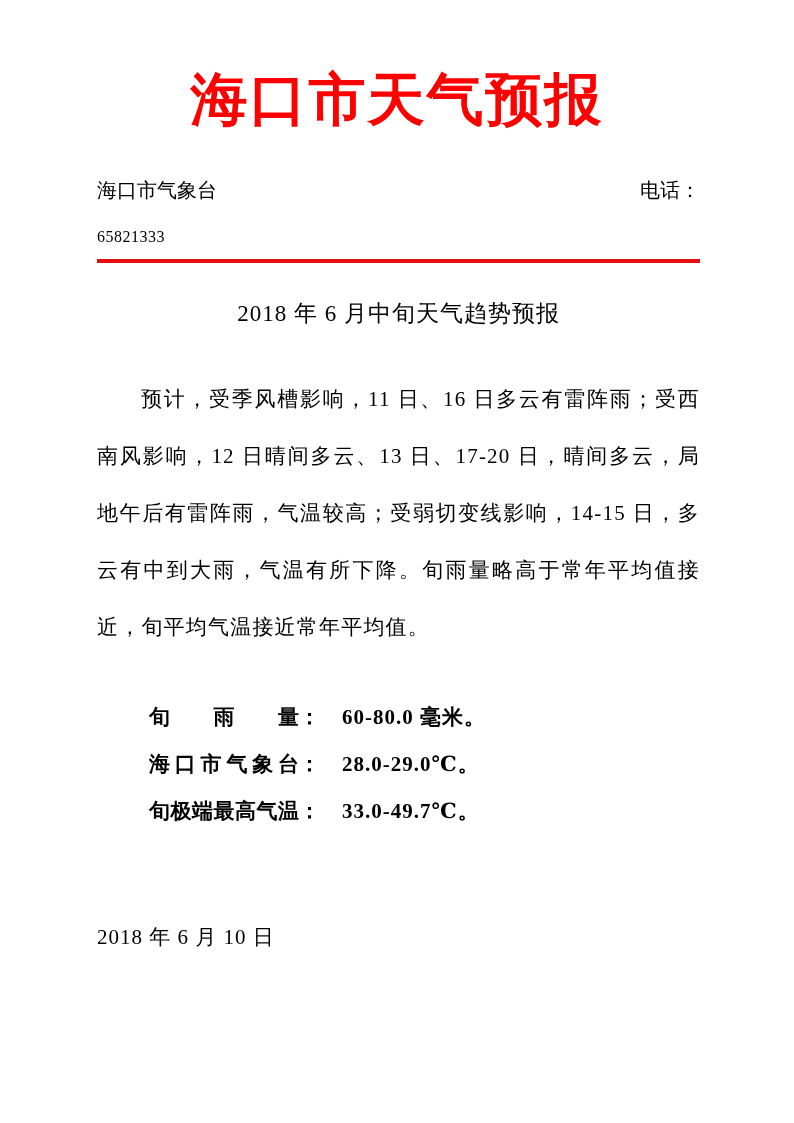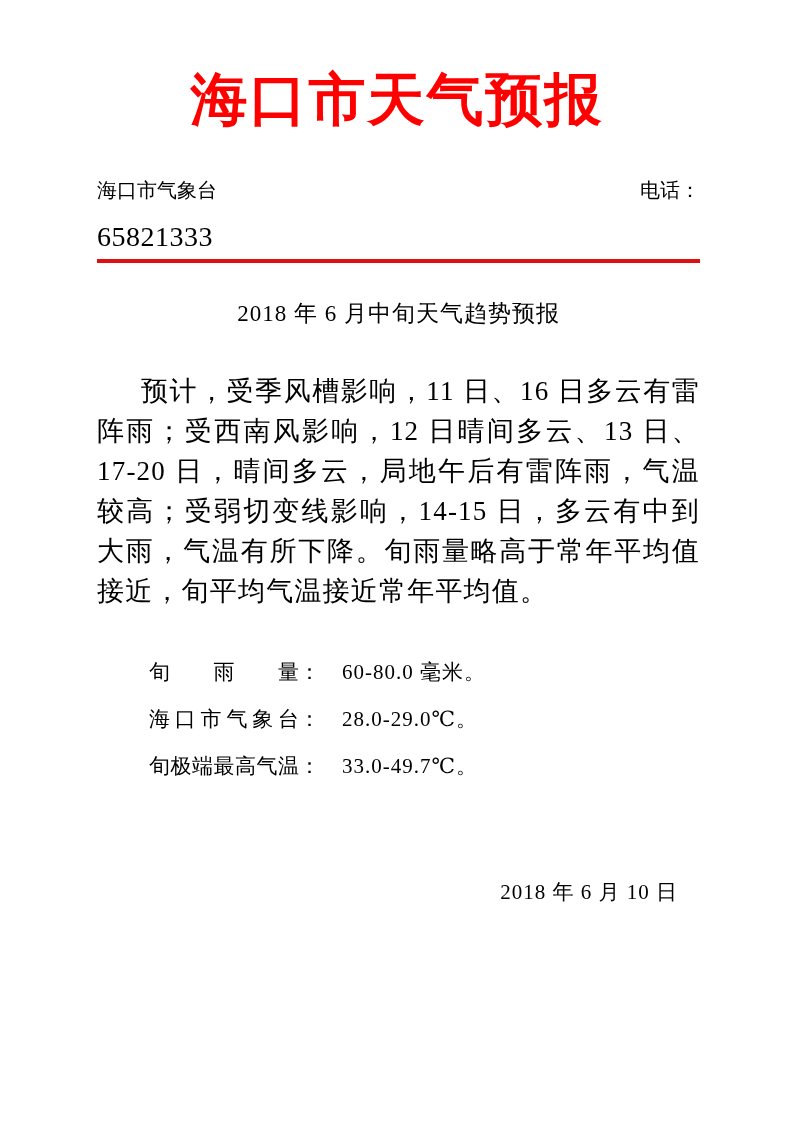--- a/index.html
+++ b/index.html
@@ -40,73 +40,73 @@
   .header-row {
     margin-top: 42px;
     display: flex;
     justify-content: space-between;
     align-items: baseline;
     font-size: 20px;
     line-height: 26px;
   }
   .phone-number {
     margin-top: 21px;
-    font-size: 28px;
+    font-size: 16px;
     line-height: 26px;
     letter-spacing: 0.5px;
   }
   .red-rule {
     margin-top: 9px;
     height: 4px;
     background: var(--rule-red);
     border: none;
   }
   .section-title {
     margin-top: 36px;
     text-align: center;
     font-weight: normal;
     font-size: 23px;
     line-height: 30px;
     letter-spacing: 1px;
   }
   .body-paragraph {
     margin-top: 42px;
-    font-size: 27px;
-    line-height: 40px;
+    font-size: 21px;
+    line-height: 57px;
     letter-spacing: 1.2px;
     text-align: justify;
     text-indent: 44px;
   }
   .stats {
     margin-top: 38px;
     padding-left: 52px;
     font-size: 21px;
   }
   .stat-row {
     line-height: 47px;
     white-space: nowrap;
+    font-weight: bold;
   }
   .stat-label {
     display: inline-block;
     width: 150px;
     text-align: justify;
     text-align-last: justify;
     vertical-align: baseline;
   }
   .stat-colon {
     display: inline-block;
   }
   .stat-value {
     display: inline-block;
     margin-left: 22px;
     letter-spacing: 1px;
   }
   .doc-date {
     margin-top: 88px;
-    text-align: right;
     padding-right: 22px;
     font-size: 21px;
     line-height: 28px;
     letter-spacing: 1px;
   }
 </style>
 </head>
 <body>
 
 <div class="page">

